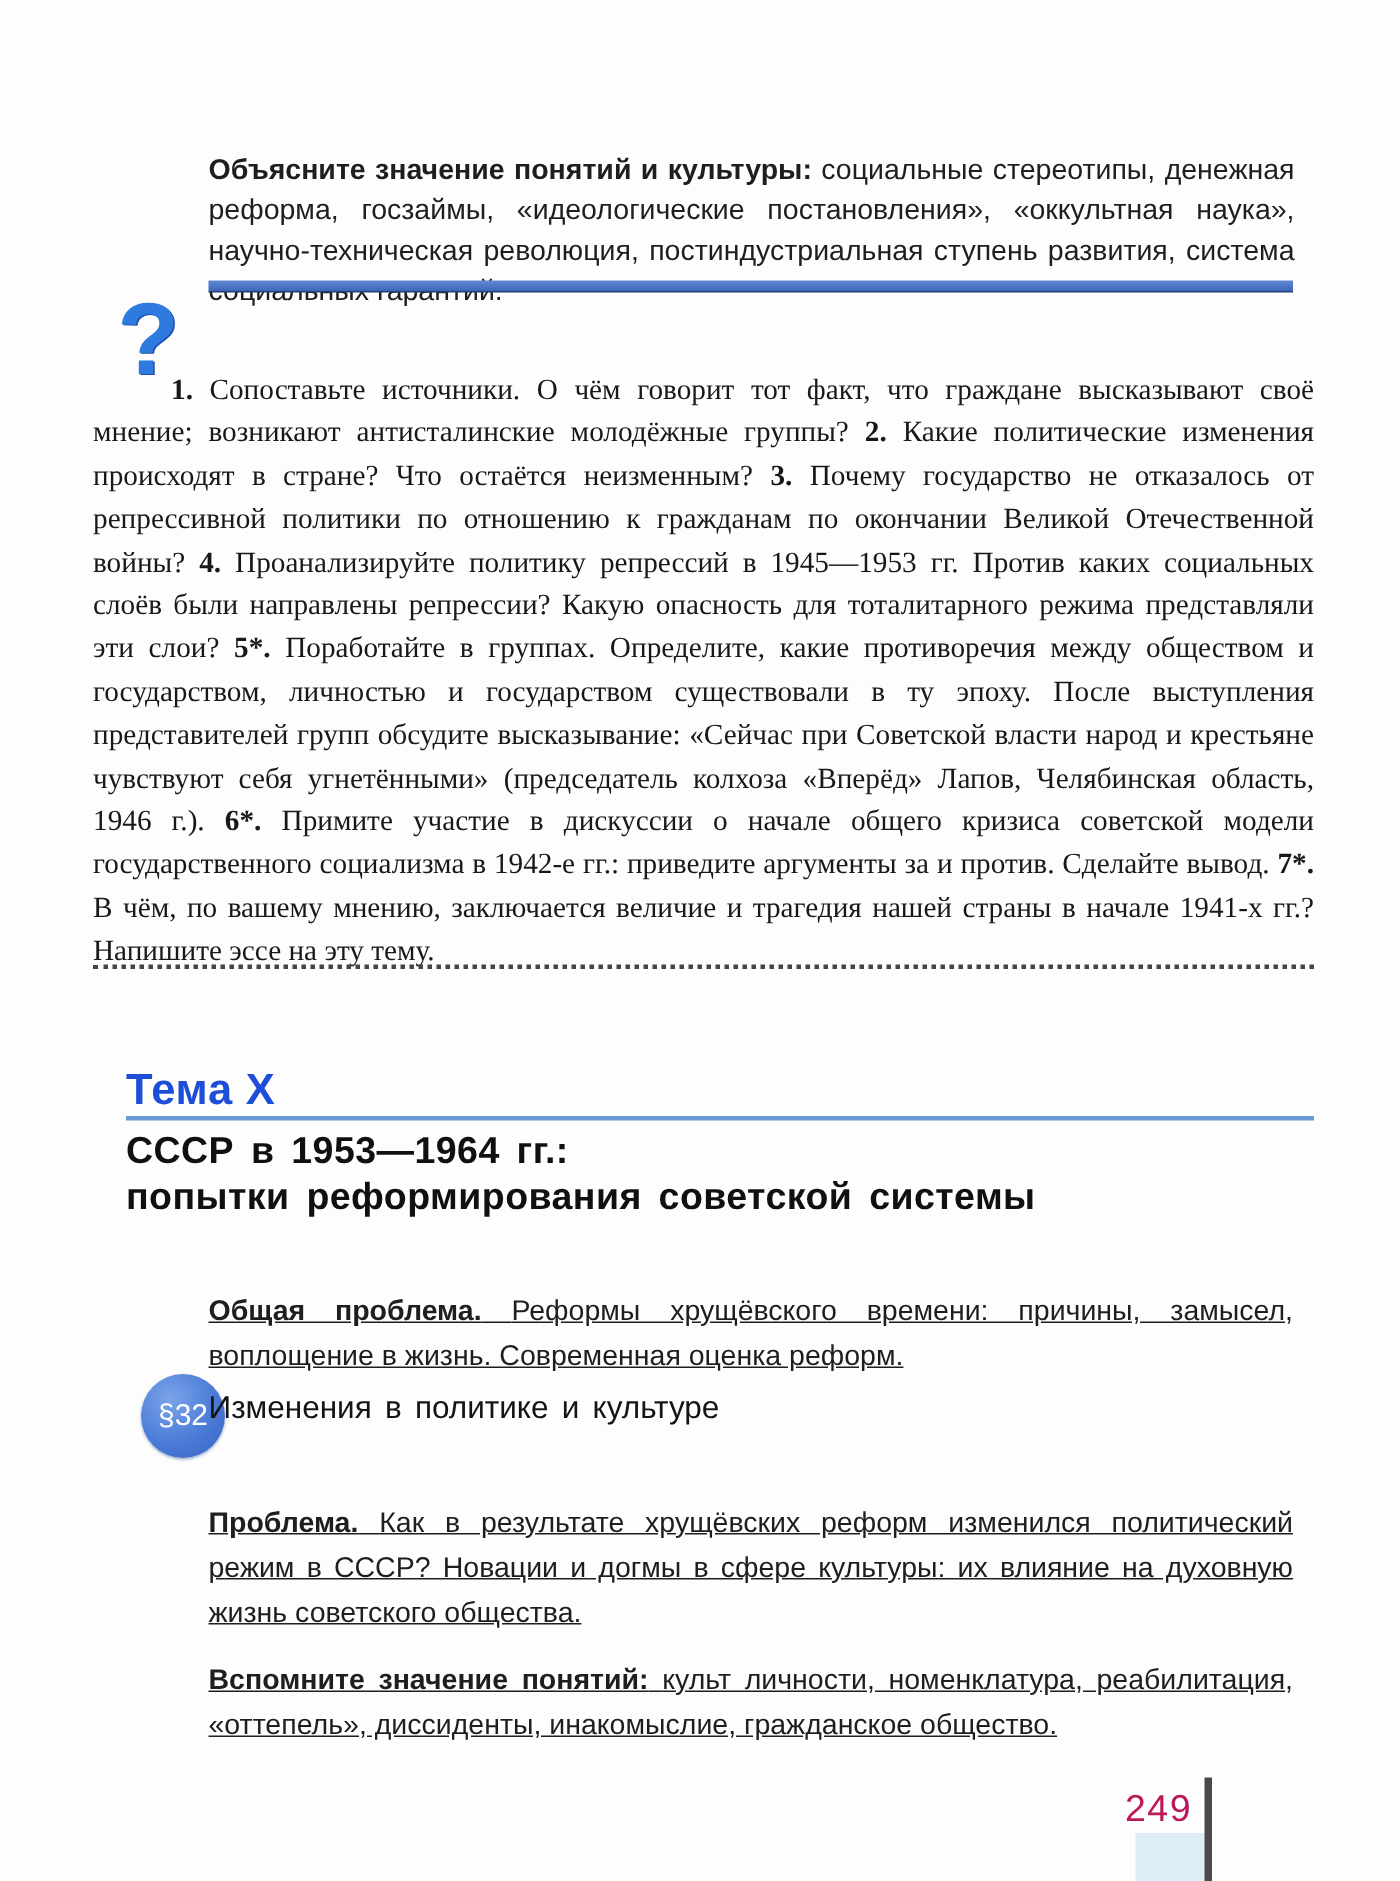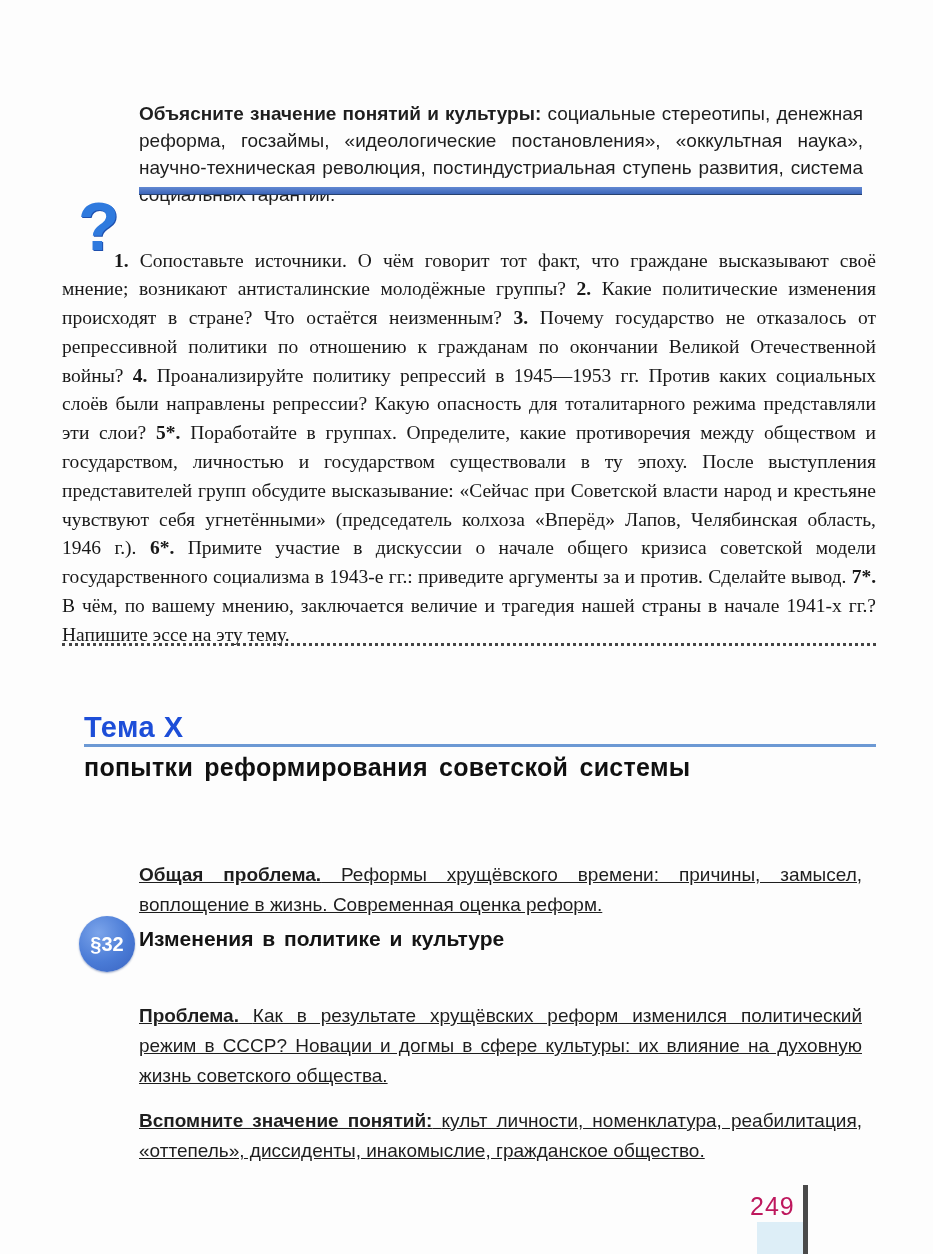--- a/index.html
+++ b/index.html
@@ -80,31 +80,31 @@
     font-size: 19px; line-height: 30px;
     text-align: justify;
     text-decoration: underline;
   }
   .common { top: 841px; }
   .problem { top: 982px; }
   .recall  { top: 1087px; }
 
   
   .badge {
-    left: 79px; top: 916px; width: 56px; height: 56px;
+    left: 94px; top: 916px; width: 56px; height: 56px;
     border-radius: 50%;
     background: radial-gradient(circle at 35% 30%, #7ba4ea 0%, #4a7bd6 55%, #3963c0 100%);
     color: #ffffff;
     display: flex; align-items: center; justify-content: center;
-    font-size: 20px; font-weight: bold;
+    font-size: 20px; font-weight: normal;
     box-shadow: 0 1px 2px rgba(40,70,140,0.45);
   }
   .section-title {
     left: 139px; top: 927px;
-    font-size: 21px; font-weight: bold;
+    font-size: 21px; font-weight: normal;
     color: #141414;
     word-spacing: 3px;
   }
 
   
   .corner-accent {
     left: 757px; top: 1222px; width: 46px; height: 32px;
     background: #ddeef7;
   }
   .pageno {
@@ -134,31 +134,32 @@
     <span>Сопоставьте источники. О чём говорит тот факт, что граждане высказывают своё мнение; возникают антисталинские молодёжные группы?</span>
     <span class="qnum">2.</span>
     <span>Какие политические изменения происходят в стране? Что остаётся неизменным?</span>
     <span class="qnum">3.</span>
     <span>Почему государство не отказалось от репрессивной политики по отношению к гражданам по окончании Великой Отечественной войны?</span>
     <span class="qnum">4.</span>
     <span>Проанализируйте политику репрессий в 1945—1953 гг. Против каких социальных слоёв были направлены репрессии? Какую опасность для тоталитарного режима представляли эти слои?</span>
     <span class="qnum">5*.</span>
     <span>Поработайте в группах. Определите, какие противоречия между обществом и государством, личностью и государством существовали в ту эпоху. После выступления представителей групп обсудите высказывание: «Сейчас при Советской власти народ и крестьяне чувствуют себя угнетёнными» (председатель колхоза «Вперёд» Лапов, Челябинская область, 1946 г.).</span>
     <span class="qnum">6*.</span>
-    <span>Примите участие в дискуссии о начале общего кризиса советской модели государственного социализма в 1943-е гг.: приведите аргументы за и против. Сделайте вывод.</span>
+    <span>Примите участие в дискуссии о начале общего кризиса советской модели государственного социализма в 1942-е гг.: приведите аргументы за и против. Сделайте вывод.</span>
     <span class="qnum">7*.</span>
     <span>В чём, по вашему мнению, заключается величие и трагедия нашей страны в начале 1941-х гг.? Напишите эссе на эту тему.</span>
   </p>
 
   <div class="abs dotted"></div>
 
   <div class="abs tema">Тема X</div>
   <div class="abs rule-thin"></div>
 
   <div class="abs chapter">
+    <div>СССР в 1953—1964 гг.:</div>
     <div>попытки реформирования советской системы</div>
   </div>
 
   <p class="abs para common"><b class="lead">Общая проблема.</b>
     <span>Реформы хрущёвского времени: причины, замысел, воплощение в жизнь. Современная оценка реформ.</span></p>
 
   <div class="abs badge">§32</div>
   <div class="abs section-title">Изменения в политике и культуре</div>
 
   <p class="abs para recall"><b class="lead">Вспомните значение понятий:</b>

